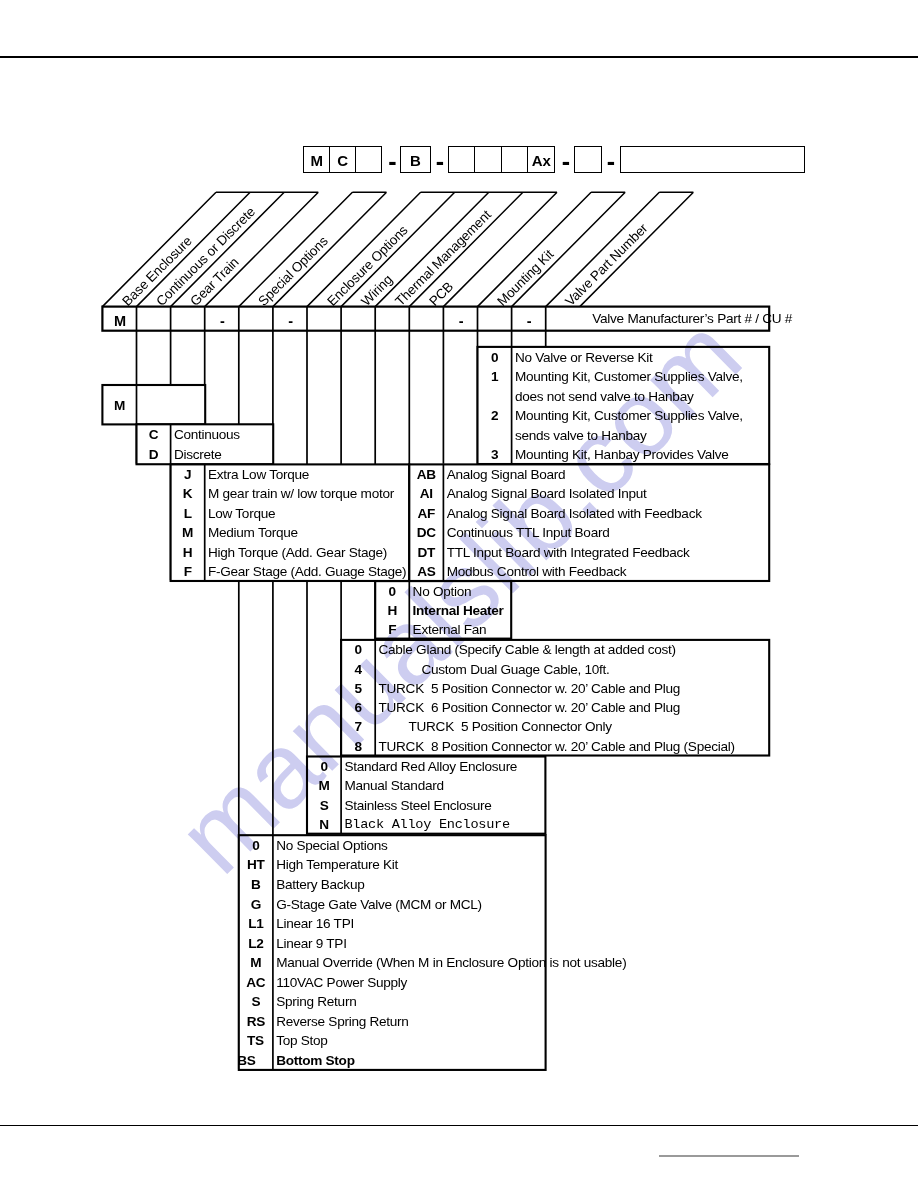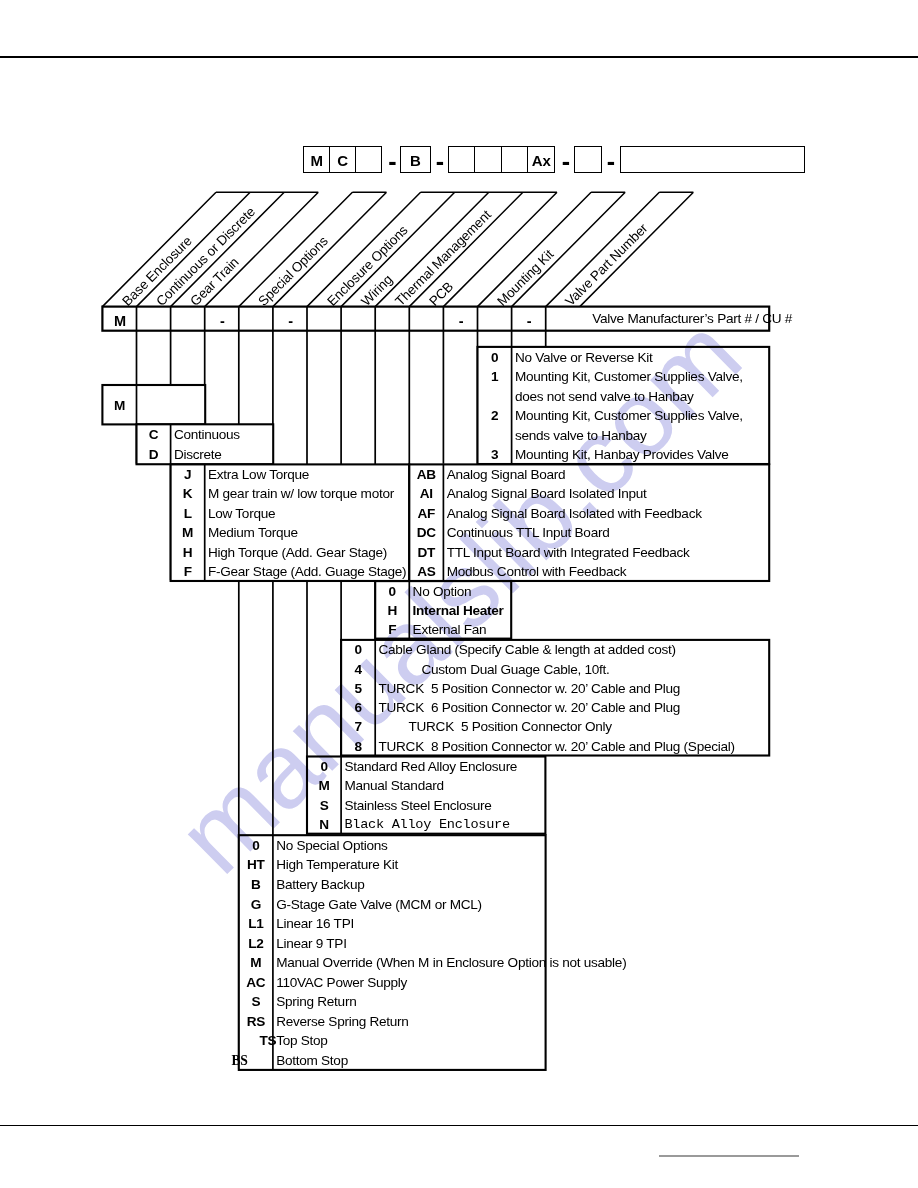--- a/index.html
+++ b/index.html
@@ -237,19 +237,19 @@
 <div class="txt bold ctr" style="left:238.8px;top:936.6px;width:34.1px;">L2</div>
 <div class="txt" style="left:276.2px;top:936.6px;">Linear 9 TPI</div>
 <div class="txt bold ctr" style="left:238.8px;top:956.1px;width:34.1px;">M</div>
 <div class="txt" style="left:276.2px;top:956.1px;">Manual Override (When M in Enclosure Option is not usable)</div>
 <div class="txt bold ctr" style="left:238.8px;top:975.7px;width:34.1px;">AC</div>
 <div class="txt" style="left:276.2px;top:975.7px;">110VAC Power Supply</div>
 <div class="txt bold ctr" style="left:238.8px;top:995.3px;width:34.1px;">S</div>
 <div class="txt" style="left:276.2px;top:995.3px;">Spring Return</div>
 <div class="txt bold ctr" style="left:238.8px;top:1014.8px;width:34.1px;">RS</div>
 <div class="txt" style="left:276.2px;top:1014.8px;text-align:center;">Reverse Spring Return</div>
-<div class="txt bold ctr" style="left:238.8px;top:1034.4px;width:58px;">TS</div>
+<div class="txt bold ctr" style="left:238.8px;top:1034.4px;width:33px;">TS</div>
 <div class="txt" style="left:276.2px;top:1034.4px;">Top Stop</div>
-<div class="txt bold ctr" style="left:225px;top:1053.9px;width:29px;font-family:Liberation Serif, serif;">BS</div>
-<div class="txt" style="left:276.2px;top:1053.9px;">Bottom Stop</div>
+<div class="txt bold ctr" style="left:232px;top:1053.9px;width:29px;">BS</div>
+<div class="txt" style="left:276.2px;top:1053.9px;font-weight:bold;">Bottom Stop</div>
 </div>
 </div>
 </div>
 
 </body></html>

